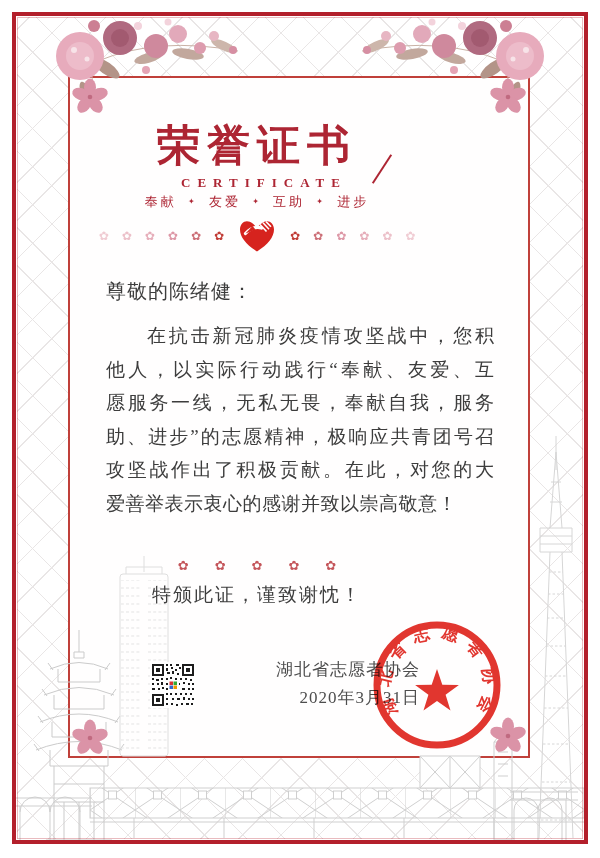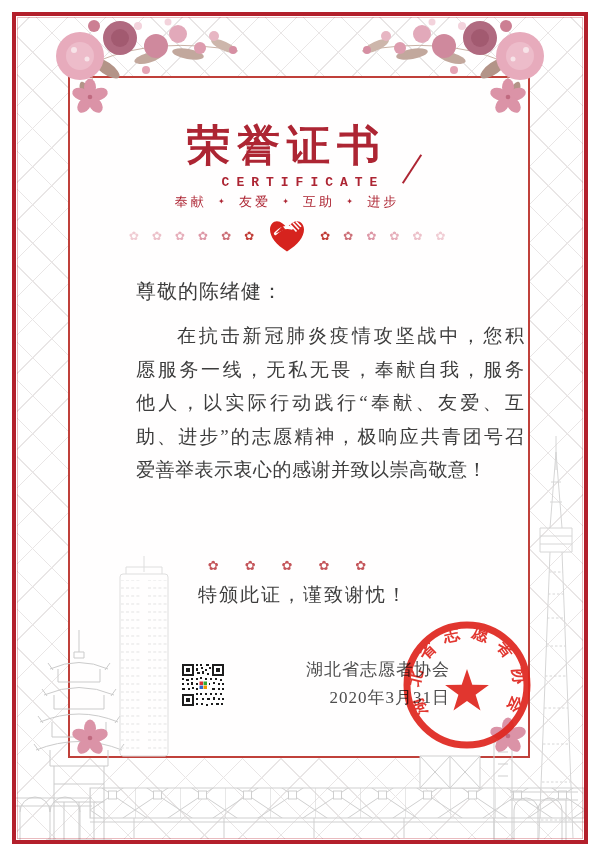--- a/index.html
+++ b/index.html
@@ -15,43 +15,43 @@
     border:2px solid var(--inner_red);z-index:1;}
   
   .skyline{position:absolute;left:0;top:0;z-index:2;pointer-events:none;}
   
   .outer-border{position:absolute;left:12px;top:12px;right:12px;bottom:14px;
     border:4px solid var(--border_red);z-index:3;pointer-events:none;}
   .outer-border:after{content:"";position:absolute;inset:1px;border:1px solid rgba(181,31,43,.30);}
   
   .decor{position:absolute;left:0;top:0;z-index:4;pointer-events:none;}
   
-  .content{position:absolute;left:68px;top:76px;width:378px;height:682px;z-index:5;margin-left:30px;}
+  .content{position:absolute;left:68px;top:76px;width:378px;height:682px;z-index:5;}
   .slash{position:absolute;width:2px;background:var(--title_red);transform:rotate(33deg);}
   .slash-l{left:155px;top:46px;height:42px;}
   .slash-r{left:313px;top:76px;height:34px;}
   .title{position:absolute;top:44px;left:0;width:100%;text-align:center;color:var(--title_red);
     font-size:43px;font-weight:700;letter-spacing:7px;line-height:52px;}
-  .subtitle{position:absolute;top:99px;left:16px;width:100%;text-align:center;color:var(--title_red);
-    font-size:13px;font-weight:600;letter-spacing:7px;font-family:Liberation Mono, monospace;}
+  .subtitle{position:absolute;top:99px;left:7px;width:100%;text-align:center;color:var(--title_red);
+    font-size:13px;font-weight:600;letter-spacing:7px;}
   .slogan{position:absolute;top:117px;left:0;width:100%;text-align:center;color:var(--title_red);
     font-size:13px;font-weight:400;letter-spacing:3px;}
   .slogan .sep{font-size:8px;vertical-align:2px;padding:0 5px;}
   .heart-row{position:absolute;top:138px;left:0;width:100%;height:44px;display:flex;
     align-items:center;justify-content:center;gap:13px;}
   .heart-row .fl{font-size:12px;line-height:1;font-family:"DejaVu Sans",sans-serif;}
   .salutation{position:absolute;top:202px;left:38px;font-size:20px;color:var(--text_dark);letter-spacing:1px;font-family:Liberation Mono, monospace;}
   .para{position:absolute;top:243px;left:38px;width:388px;color:var(--text_dark);}
   .para-line{height:33.5px;line-height:33.5px;font-size:19px;text-align:justify;text-align-last:justify;}
   .para-line.indent{text-indent:41px;}
   .para-line.last{text-align-last:left;letter-spacing:.5px;}
   .divider{position:absolute;top:482px;left:0;width:100%;display:flex;justify-content:center;gap:26px;
     color:var(--divider_red);font-size:13px;font-family:"DejaVu Sans",sans-serif;}
   .closing{position:absolute;top:506px;left:0;width:100%;text-align:center;font-size:19px;
-    letter-spacing:2px;color:var(--text_dark);padding-left:16px;}
+    letter-spacing:2px;color:var(--text_dark);}
   .issuer{position:absolute;top:580px;right:26px;text-align:right;color:var(--gray_text);
     font-size:17px;line-height:28px;letter-spacing:1px;}
   .qr{position:absolute;left:82px;top:586px;}
   .stamp{position:absolute;left:301px;top:541px;opacity:.92;mix-blend-mode:multiply;}
 </style>
 </head>
 <body>
 
 <div class="certificate">
 
@@ -187,23 +187,24 @@
       <span class="fl" style="color:#dd97a6">✿</span>
       <span class="fl" style="color:#e6aeba">✿</span>
       <span class="fl" style="color:#ecc0c9">✿</span>
       <span class="fl" style="color:#f0ccd3">✿</span>
     </div>
 
     <div class="salutation">尊敬的陈绪健：</div>
 
     <div class="para">
       <div class="para-line indent">在抗击新冠肺炎疫情攻坚战中，您积</div>
+      <div class="para-line">他人，以实际行动践行“奉献、友爱、互</div>
       <div class="para-line">愿服务一线，无私无畏，奉献自我，服务</div>
-      <div class="para-line">他人，以实际行动践行“奉献、友爱、互</div>
       <div class="para-line">助、进步”的志愿精神，极响应共青团号召</div>
+      <div class="para-line">攻坚战作出了积极贡献。在此，对您的大</div>
       <div class="para-line last">爱善举表示衷心的感谢并致以崇高敬意！</div>
     </div>
 
     <div class="divider">
       <span>✿</span>
       <span>✿</span>
       <span>✿</span>
       <span>✿</span>
       <span>✿</span>
     </div>

